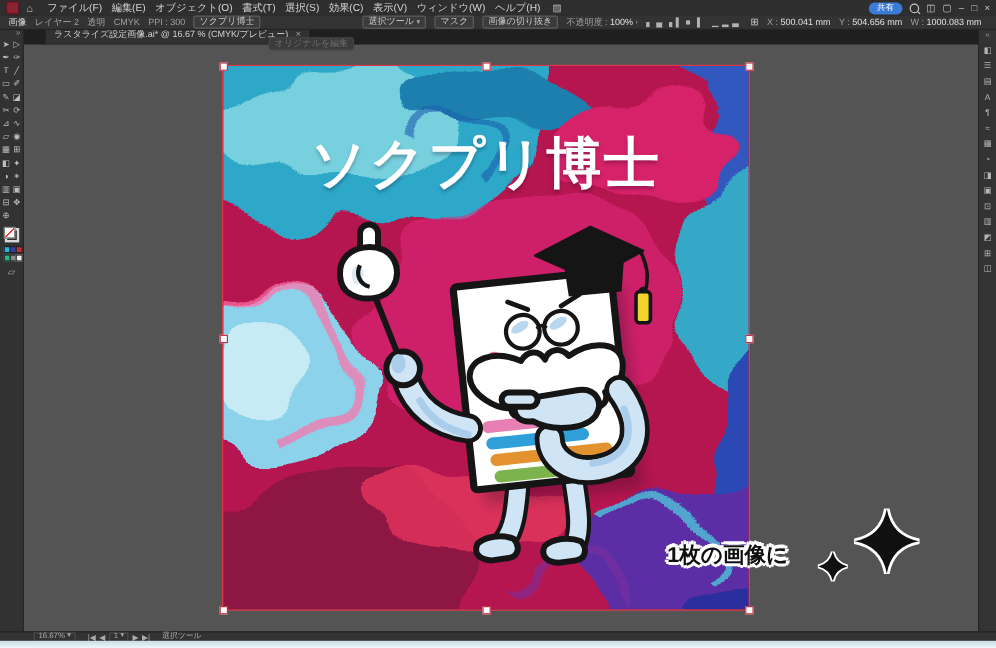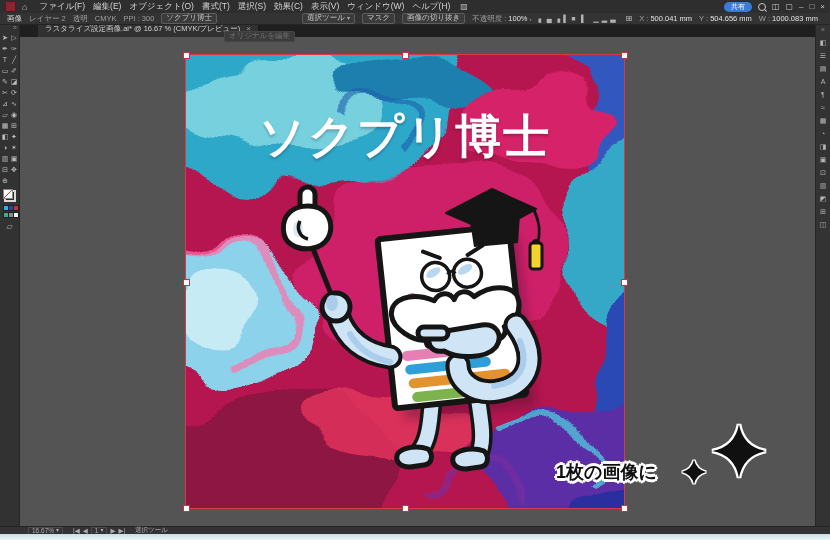--- a/index.html
+++ b/index.html
@@ -56,21 +56,21 @@
   .poster{position:absolute;left:166px;top:18px;width:438px;height:453px;outline:1px solid #d93a4a;overflow:hidden;background:#b5164f;}
   .poster-headline{position:absolute;left:0;top:27px;width:100%;text-align:center;color:#fff;font-weight:bold;
                    font-size:21px;letter-spacing:1px;text-shadow:0 1px 2px rgba(0,0,30,.25);}
   .poster-title{position:absolute;left:0;top:51px;width:100%;text-align:center;color:#fff;font-weight:bold;
                 font-size:46px;letter-spacing:2px;text-shadow:0 2px 3px rgba(0,0,30,.25);}
   .handle{position:absolute;width:5px;height:5px;background:#fff;border:1px solid #c23344;z-index:15;}
   
   .annotation{position:absolute;left:500px;top:383px;width:315px;height:140px;z-index:20;pointer-events:none;}
   .ann-line{position:absolute;color:#101010;font-weight:bold;white-space:nowrap;
             text-shadow:-2px -2px 0 #fff,2px -2px 0 #fff,-2px 2px 0 #fff,2px 2px 0 #fff,0 3px 0 #fff,0 -3px 0 #fff,3px 0 0 #fff,-3px 0 0 #fff;}
-  .ann1{left:36px;top:40px;font-size:18px;}
+  .ann1{left:36px;top:30px;font-size:18px;}
   .ann2{left:32px;top:62px;font-size:20px;}
   .spark-big{position:absolute;left:188px;top:0px;}
   .spark-small{position:absolute;left:160px;top:38px;}
   
   .statusbar{position:absolute;left:0;right:0;bottom:6px;height:7px;background:#333333;border-top:1px solid #242424;
              display:flex;align-items:center;gap:10px;font-size:6.5px;color:#ababab;padding-left:28px;z-index:30;}
   .sb-group{display:flex;align-items:center;gap:3px;}
   .sb-box{border:1px solid #4c4c4c;padding:0 3px;height:6px;line-height:5px;display:flex;align-items:center;gap:2px;}
   
   .taskbar{position:absolute;left:0;right:0;bottom:0;height:6px;background:linear-gradient(#c9dde5,#eef6f9);z-index:31;}

